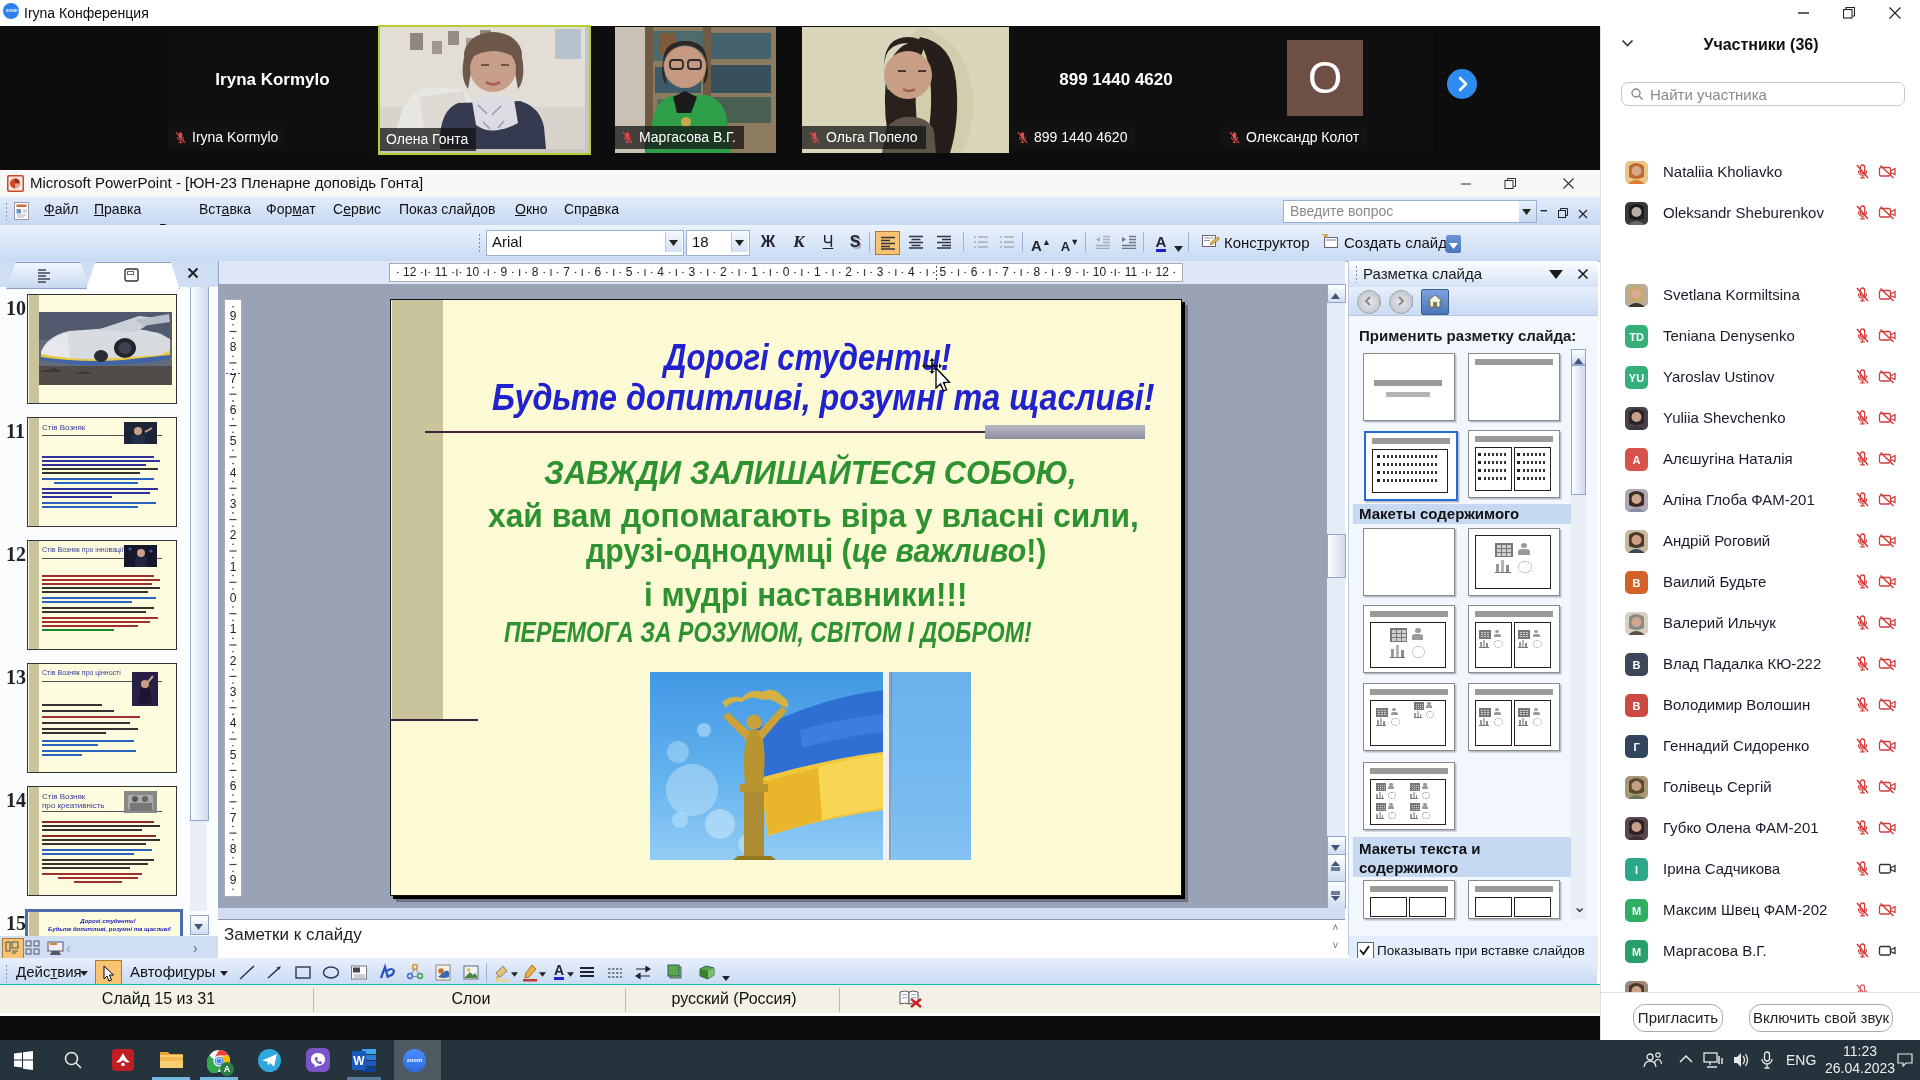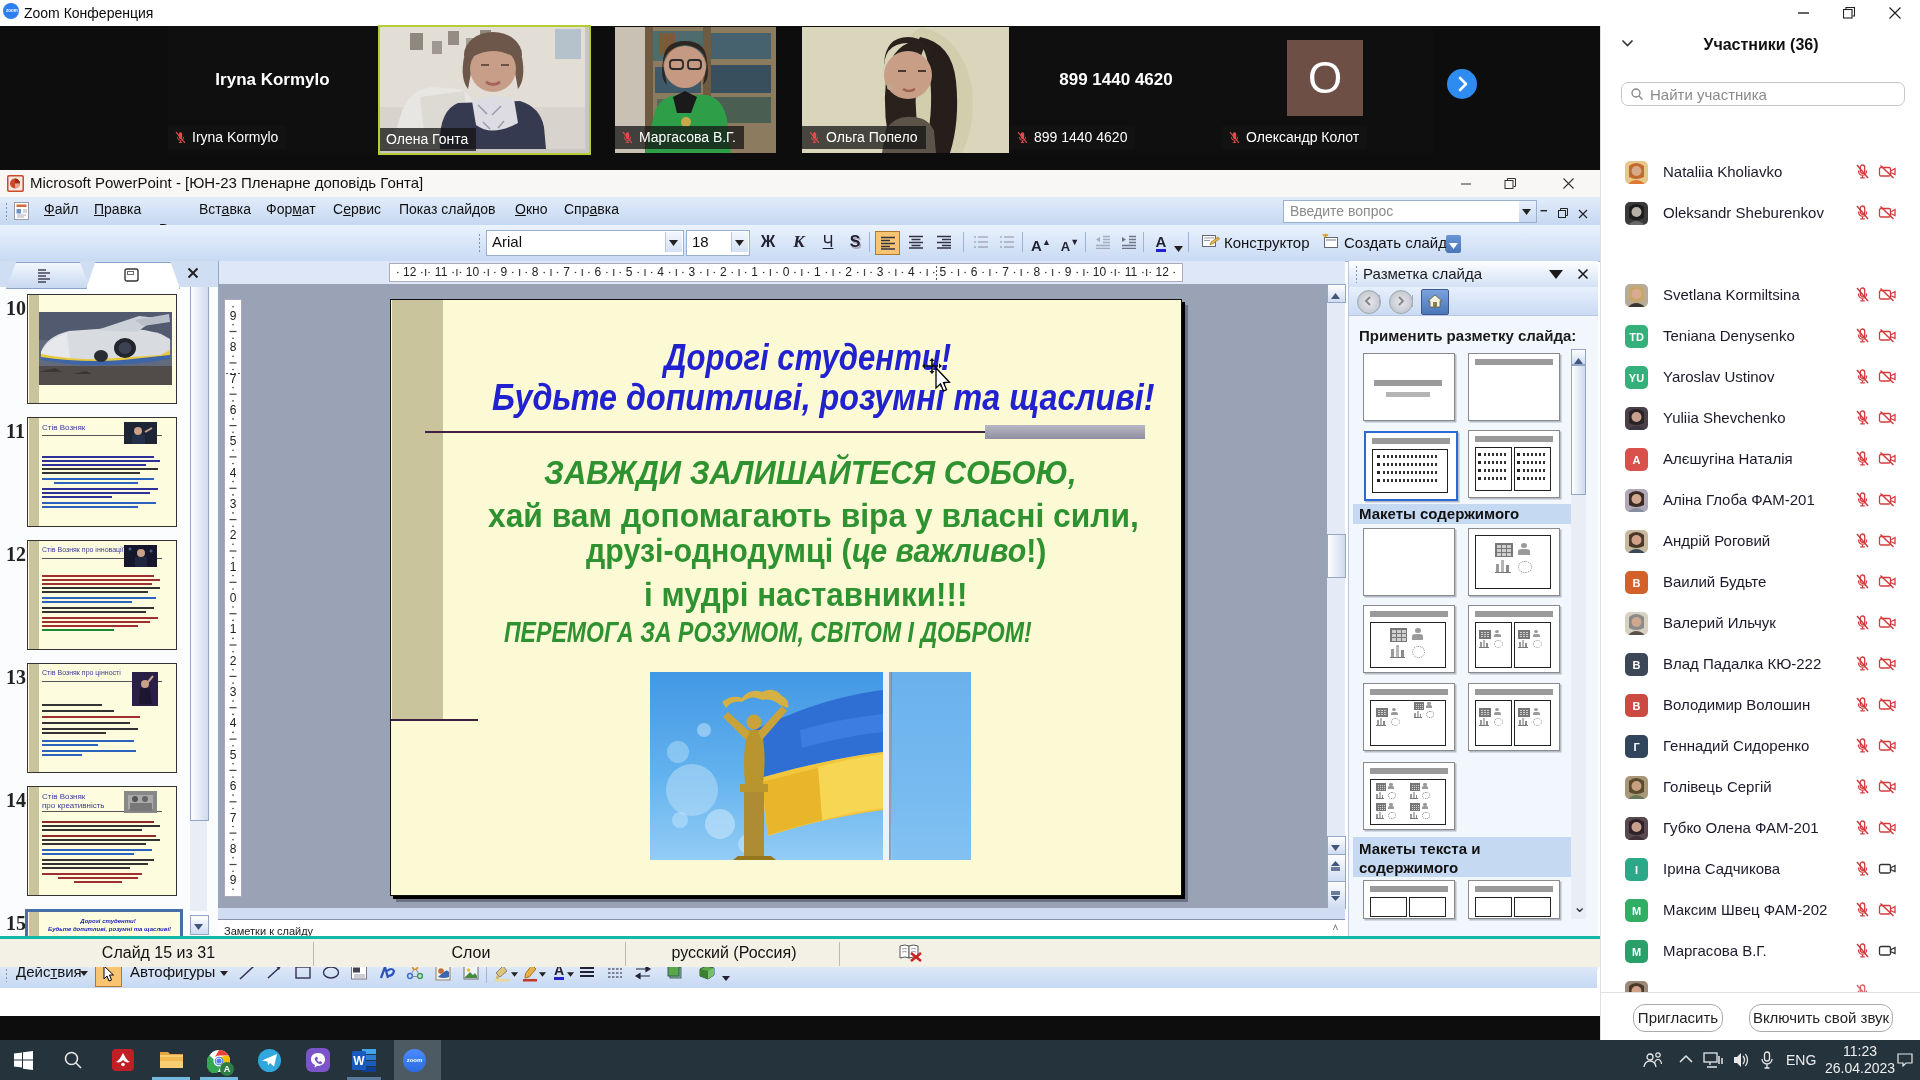--- a/index.html
+++ b/index.html
@@ -42,39 +42,39 @@
   #slide{left:390px;top:299px;width:790px;height:595px;background:#fbfad5;border:1px solid #111;
          box-shadow:3px 3px 0 #000, 6px 6px 0 rgba(70,75,90,.55);}
   .slt{font-weight:bold;white-space:nowrap;transform-origin:left center;}
   
   #nsplit{left:218px;top:908px;width:1127px;height:11px;background:#cfdcf2;}
   #notes{left:218px;top:919px;width:1127px;height:39px;background:#fff;border-top:1px solid #8a93a8;}
   
   #tpane{left:1348px;top:261px;width:249px;height:694px;background:#f2f7fe;border-left:1px solid #b9c6dd;}
   
   #dbar{left:0;top:958px;width:1597px;height:30px;background:linear-gradient(#e7effc,#c6d8f2);}
-  #sbar{left:0;top:936px;width:1600px;height:28px;background:#f3f1e6;border-top:3px solid #14b8a6;}
+  #sbar{left:0;top:984px;width:1600px;height:28px;background:#f3f1e6;border-top:1px solid #14b8a6;}
   #bstrip{left:0;top:1016px;width:1600px;height:24px;background:#0d0d0d;}
   
   #ppanel{left:1600px;top:26px;width:320px;height:1014px;background:#fff;border-left:1px solid #e0e0e0;}
   
   #tbar{left:0;top:1040px;width:1920px;height:40px;background:#24333c;}
   .dico{top:5px;width:18px;height:19px;}
   .sep2{top:5px;width:1px;height:20px;background:#9db4d8;}
   .prow{position:absolute;left:0;width:320px;height:41px;}
   .pava{position:absolute;left:24px;top:9px;width:23px;height:23px;border-radius:5px;color:#fff;font-size:11px;font-weight:bold;display:flex;align-items:center;justify-content:center;overflow:hidden;}
   .pname{position:absolute;left:62px;top:11px;font-size:15px;color:#1a1a2a;}
   .pmic{position:absolute;left:253px;top:11px;}
   .pcam{position:absolute;left:277px;top:11px;}
 </style>
 </head>
 <body>
   <div class="abs" id="ztitle">
     <div class="abs" id="zicon"></div>
-    <div class="abs" id="ztext">Zoom Конференция</div>
+    <div class="abs" id="ztext">Iryna Конференция</div>
     <svg class="abs" style="left:1798px;top:12px;" width="11" height="2" viewBox="0 0 11 2">
       <path d="M0 1h11" stroke="#222" stroke-width="1.4"></path>
     </svg>
     <svg class="abs" style="left:1843px;top:7px;" width="12" height="12" viewBox="0 0 12 12">
       <rect x="0.5" y="2.5" width="8.5" height="8.5" fill="none" stroke="#222" stroke-width="1.1"></rect>
       <path d="M3 2.5v-2h8.5v8.5h-2" fill="none" stroke="#222" stroke-width="1.1"></path>
     </svg>
     <svg class="abs" style="left:1889px;top:7px;" width="12" height="12" viewBox="0 0 12 12">
       <path d="M0.5 0.5l11 11M11.5 0.5l-11 11" stroke="#222" stroke-width="1.2"></path>
     </svg>
@@ -775,21 +775,21 @@
     <div class="abs" style="left:47px;top:4px;"><svg width="17" height="16" viewBox="0 0 17 16">
         <rect x="1" y="2" width="15" height="9" fill="#eef" stroke="#556"></rect>
         <path d="M5 11l-2 4h11l-2-4" fill="#556"></path>
         <path d="M3 4h7" stroke="#c60" stroke-width="1.6"></path>
       </svg></div>
     <div class="abs" style="left:66px;top:4px;color:#99a;font-size:14px;">‹</div>
     <div class="abs" style="left:193px;top:4px;color:#567;font-size:14px;">›</div>
   </div>
   <div class="abs" id="nsplit"></div>
   <div class="abs" id="notes">
-    <div class="abs" style="left:6px;top:5px;font-size:11px;color:#222;">Заметки к слайду</div>
+    <div class="abs" style="left:6px;top:5px;font-size:17px;color:#222;">Заметки к слайду</div>
     <div class="abs" style="right:2px;top:2px;width:15px;height:14px;text-align:center;color:#667;font-size:10px;">˄</div>
     <div class="abs" style="right:2px;top:20px;width:15px;height:14px;text-align:center;color:#667;font-size:10px;">˅</div>
   </div>
   <div class="abs" id="tpane">
     <div class="abs" style="left:0;top:0;width:249px;height:26px;background:linear-gradient(#fdfeff,#d3e1f6);border-bottom:1px solid #b9c6dd;">
       <div class="abs" style="left:6px;top:4px;width:3px;height:18px;background:radial-gradient(circle 1px,#7a92b8 1px,transparent 1px);background-size:3px 4px;"></div>
       <div class="abs" style="left:14px;top:4px;font-size:15px;color:#1a1a1a;">Разметка слайда</div>
       <svg class="abs" style="left:200px;top:9px;" width="14" height="9" viewBox="0 0 14 9">
         <path d="M0 0h14L7 9z" fill="#1a1a1a"></path>
       </svg>

